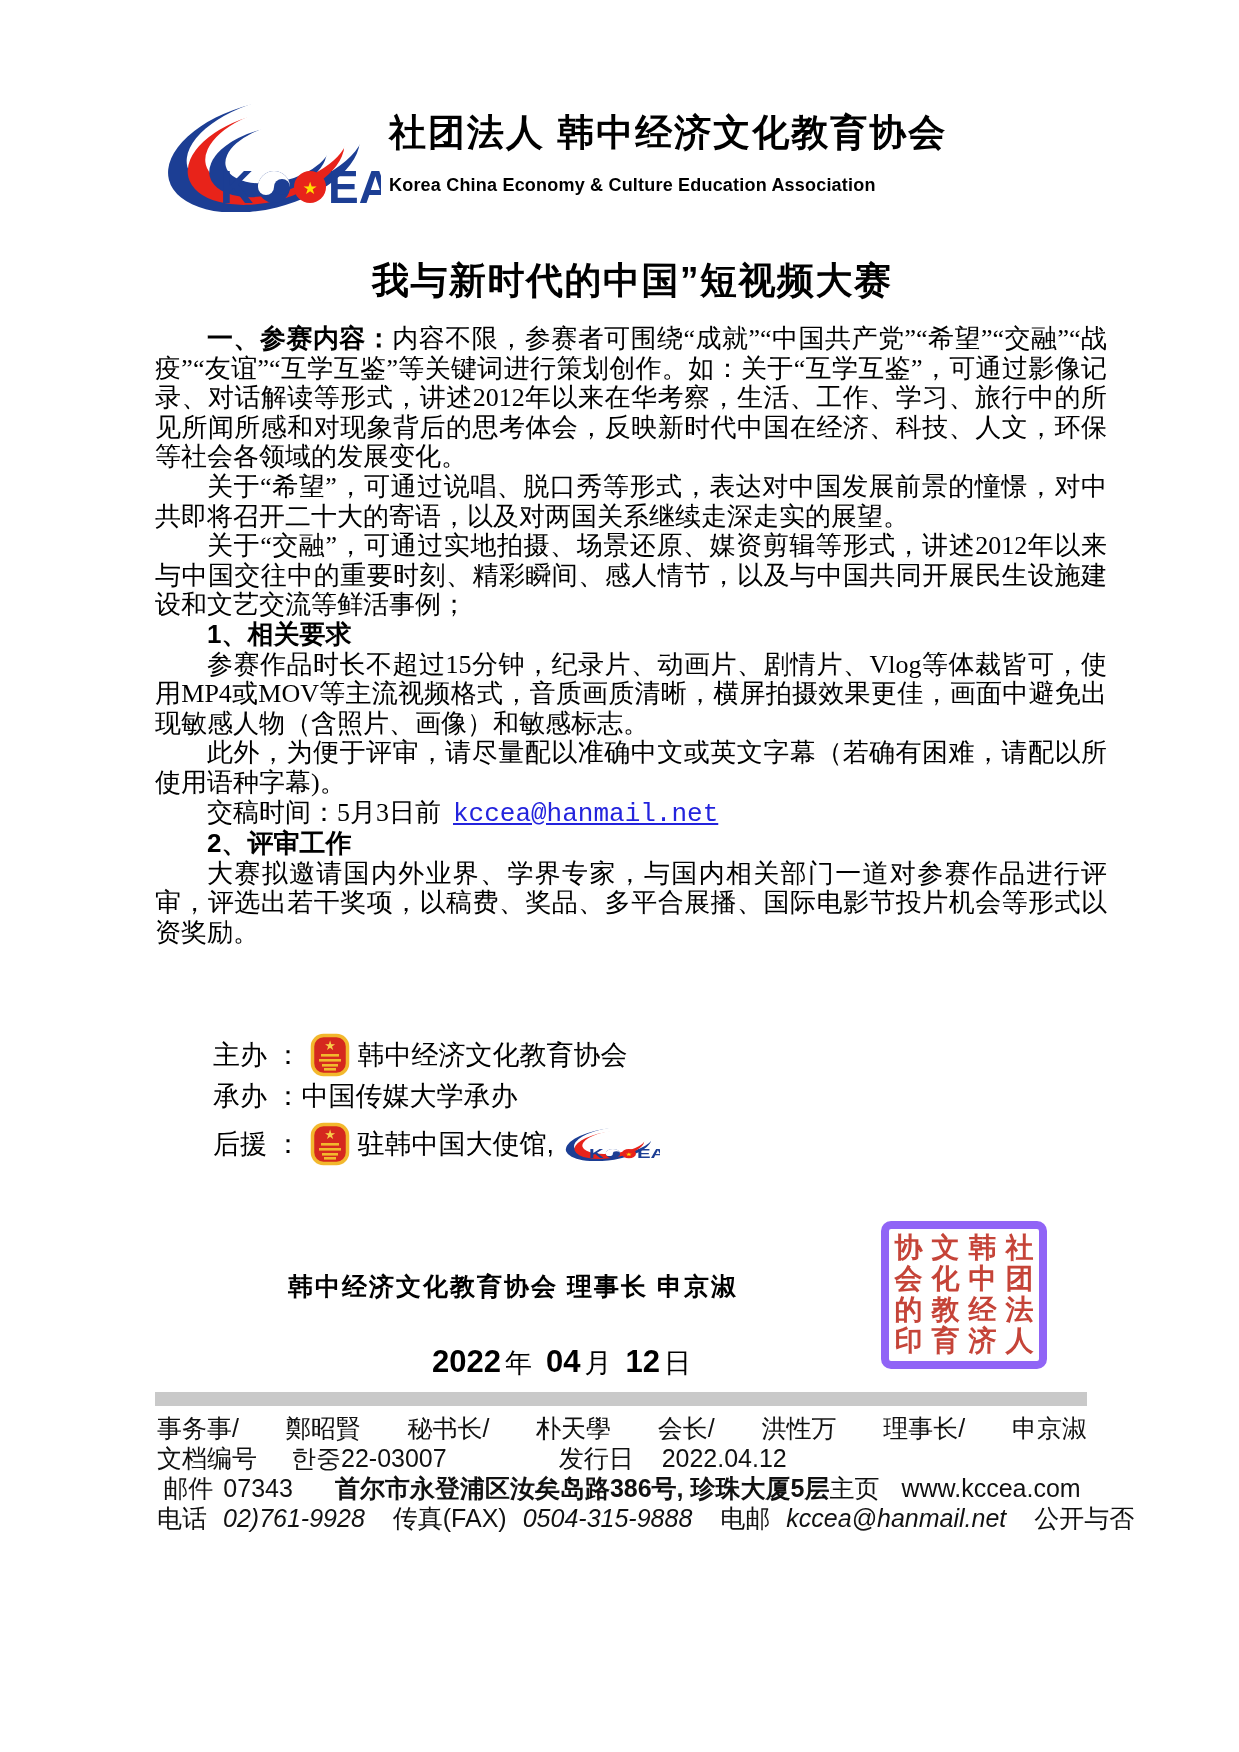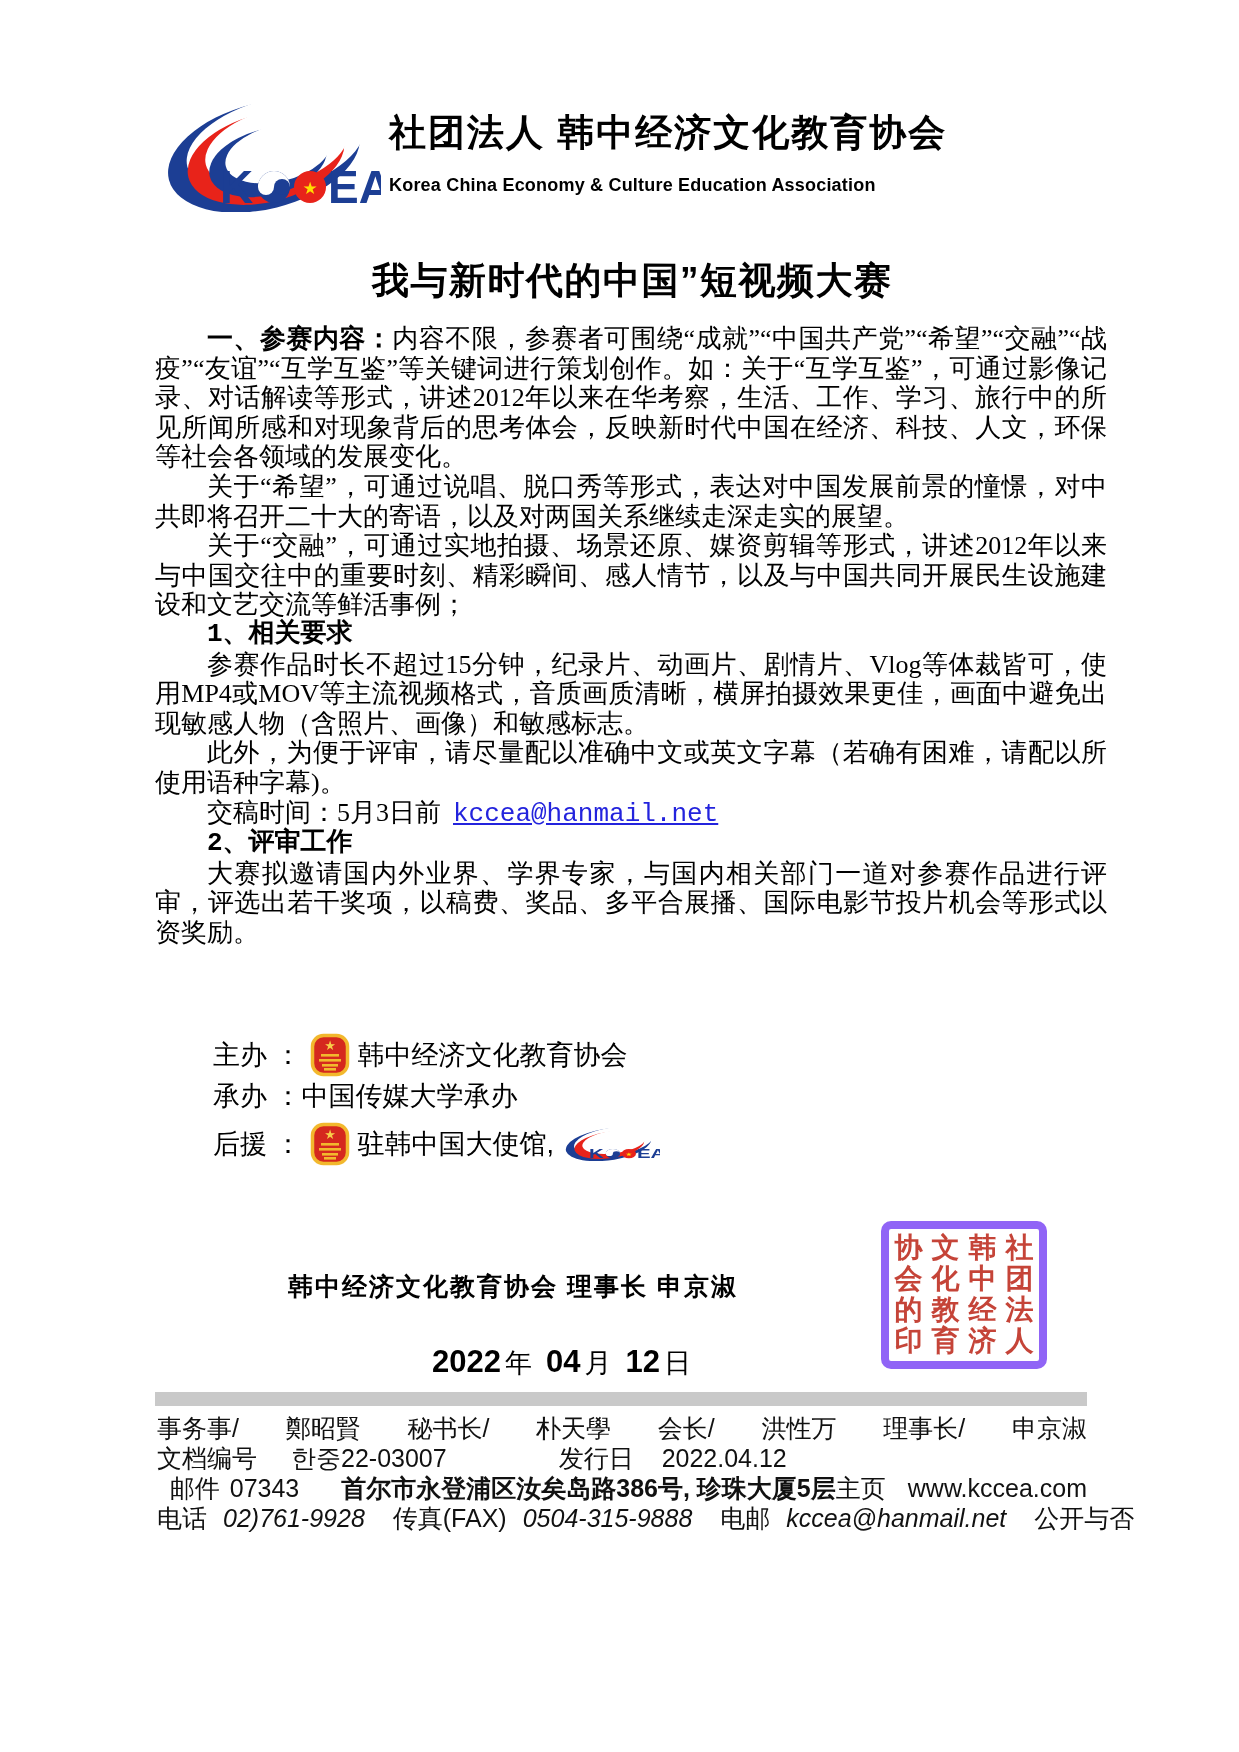--- a/index.html
+++ b/index.html
@@ -16,21 +16,21 @@
           margin-top:17px;letter-spacing:0.2px;white-space:nowrap;}
 
   
   .doc-title{position:absolute;left:372px;top:256px;font-family:"Liberation Sans",sans-serif;
              font-weight:bold;font-size:37px;letter-spacing:1.5px;white-space:nowrap;}
 
   
   .bodytext{position:absolute;left:155px;top:324px;width:952px;font-size:26px;
             line-height:29.6px;text-align:justify;}
   .bodytext p{margin:0;text-indent:2em;}
-  .bodytext p.h{font-family:Liberation Mono, monospace;font-weight:bold;}
+  .bodytext p.h{font-family:Liberation Sans, sans-serif;font-weight:bold;}
   .bh{font-family:"Liberation Sans",sans-serif;font-weight:bold;}
   .dl{margin-right:12px;}
   .email-link{color:#2323dd;text-decoration:underline;font-family:"Liberation Mono",monospace;
               font-size:26px;}
 
   
   .organizers{position:absolute;left:213px;top:1032px;font-size:27px;
               font-family:"Liberation Sans",sans-serif;}
   .org-row{display:flex;align-items:center;}
   .org-row .lbl{white-space:pre;}
@@ -56,21 +56,21 @@
 
   
   .graybar{position:absolute;left:155px;top:1392px;width:932px;height:14px;background:#c9c9c9;}
   .frow{position:absolute;left:157px;width:930px;font-family:"Liberation Sans",sans-serif;
         font-size:25px;color:#111;display:flex;align-items:baseline;white-space:nowrap;}
   .frow1{top:1412px;justify-content:space-between;}
   .frow2{top:1442px;}
   .frow2 .v1{margin-left:34px;}
   .frow2 .l2{margin-left:112px;}
   .frow2 .v2{margin-left:28px;}
-  .frow3{top:1472px;justify-content:flex-end;}
+  .frow3{top:1472px;justify-content:center;}
   .fgroup{display:flex;align-items:baseline;}
   .fgroup .gap{margin-left:42px;font-weight:bold;}
   .fgroup .gap-s{margin-left:22px;}
   .frow4{top:1502px;}
   .frow4 span{margin-right:16px;}
   .frow4 .pairgap{margin-right:28px;font-style:italic;}
 </style>
 </head>
 <body>
 

